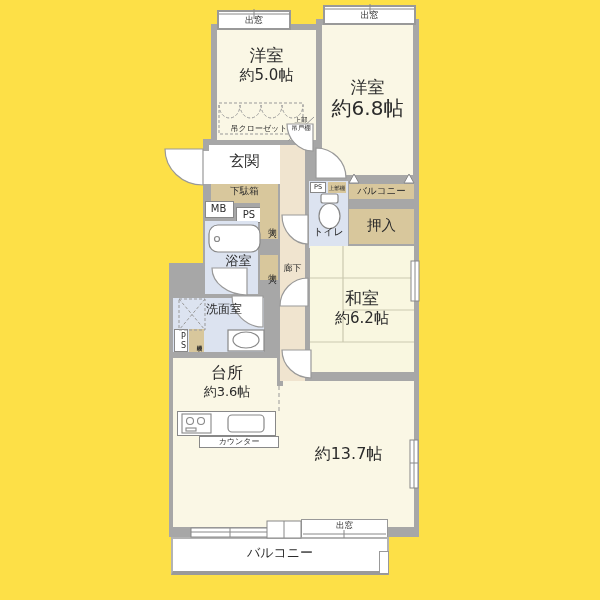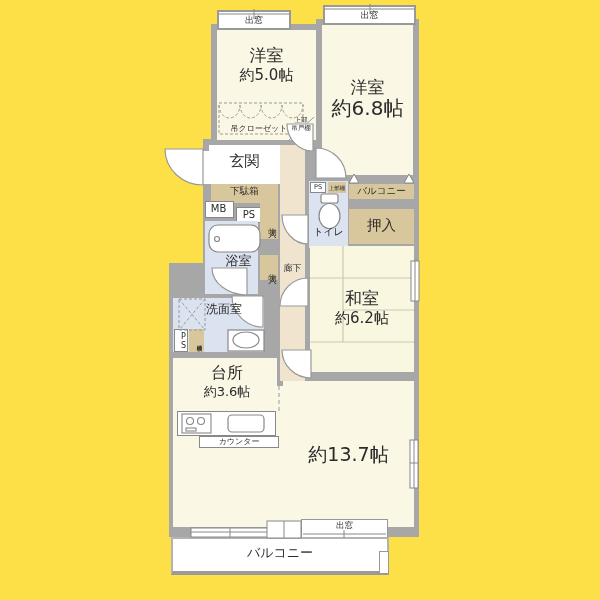--- a/index.html
+++ b/index.html
@@ -173,18 +173,18 @@
     <span style="font-size:15px;">約6.2帖</span>
   </div>
   <div class="lbl" style="left:279px;top:263px;width:27px;font-size:9px;">廊下</div>
   <div class="lbl" style="left:177px;top:364px;width:100px;font-size:16px;">
     <span>台所</span><br>
     <span style="font-size:13px;">約3.6帖</span>
   </div>
   <div class="lbl" style="left:199px;top:438px;width:80px;font-size:8px;">カウンター</div>
   <div class="lbl" style="left:283px;top:425px;width:131px;font-size:17px;">
     <br>
-    <span style="font-size:19px;">約13.7帖</span>
+    <span style="font-size:16px;">約13.7帖</span>
   </div>
   <div class="lbl" style="left:301px;top:521px;width:87px;font-size:8.5px;">出窓</div>
   <div class="lbl" style="left:171px;top:546px;width:218px;font-size:13px;">バルコニー</div>
 
 </div>
 
 </body></html>

